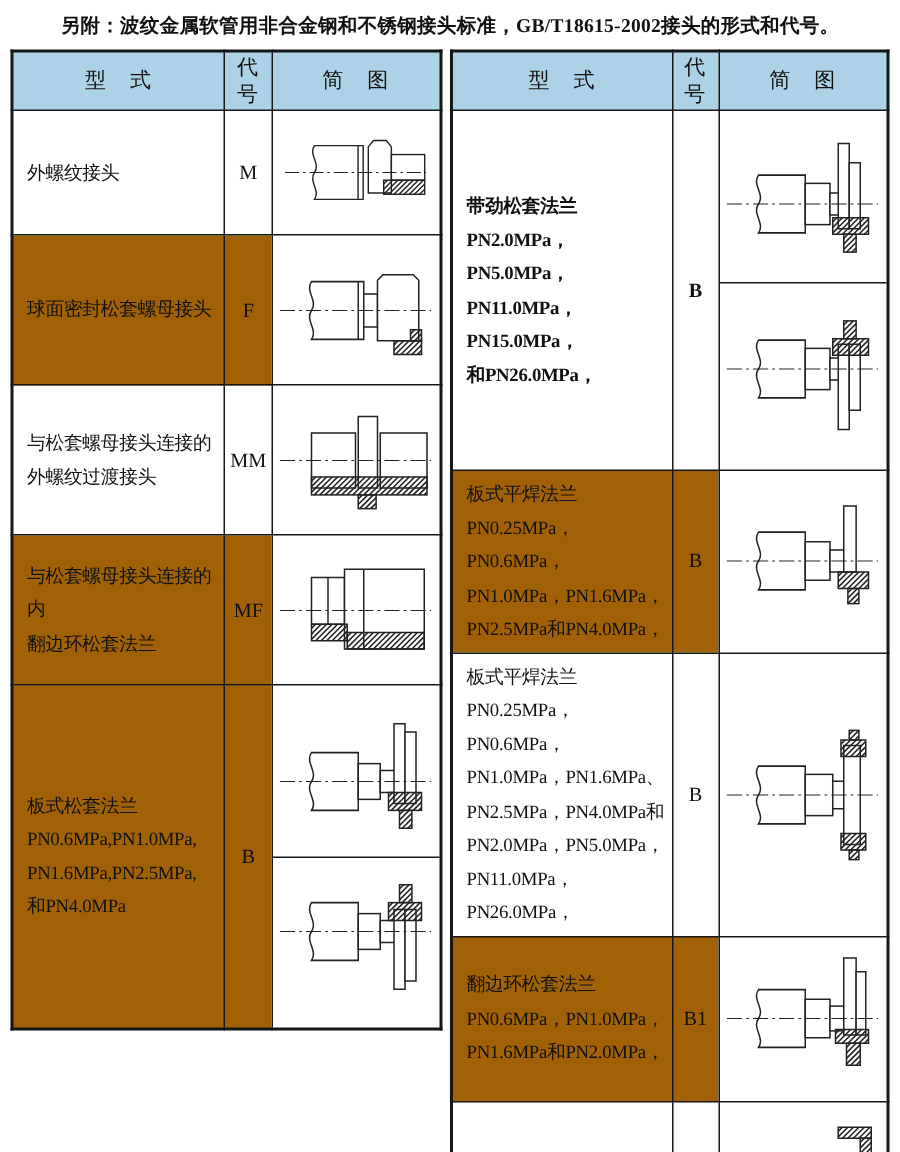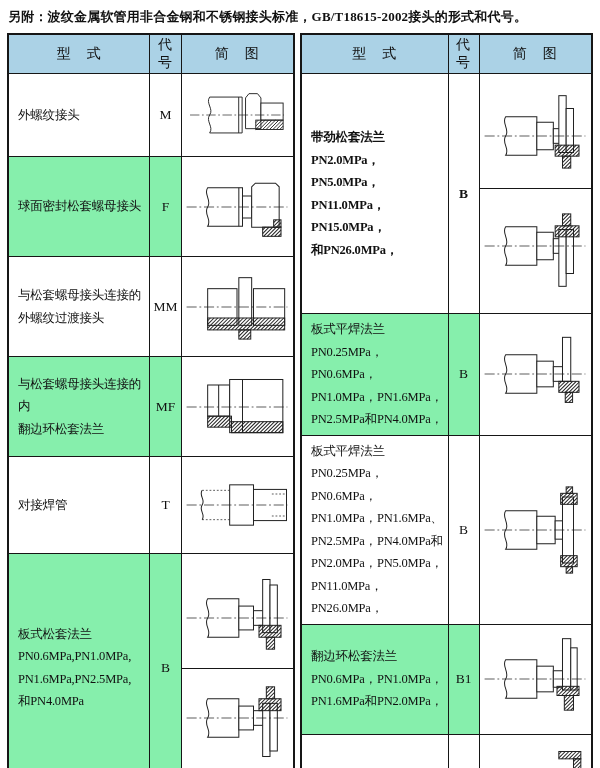--- a/index.html
+++ b/index.html
@@ -1,27 +1,27 @@
 <!DOCTYPE html>
 <html><head>
 <meta charset="utf-8">
 <style>
   html,body{margin:0;padding:0;background:#ffffff;width:600px;height:768px;overflow:hidden;
     font-family:"Liberation Serif","DejaVu Serif",serif;color:#111;}
-  .caption{padding:8px 8px 7px 8px;font-size:13px;font-weight:bold;letter-spacing:.2px;}
+  .caption{padding:8px 8px 7px 8px;font-size:13px;font-weight:bold;letter-spacing:.2px;text-align:center;}
   .tables{display:flex;gap:5px;padding:0 7px;align-items:flex-start;}
   table{border-collapse:collapse;table-layout:fixed;border-radius:15px;}
   th,td{border:1.6px solid #161616;}
   table{border:2px solid #161616;}
   th{background:#abd2e6;height:34px;font-size:14px;font-weight:normal;letter-spacing:1px;}
   td.type{font-size:12.5px;line-height:1.8;white-space:pre-line;vertical-align:middle;
     padding:4px 3px 4px 9px;letter-spacing:-.2px;}
   td.code{text-align:center;vertical-align:middle;font-size:13.5px;}
   td.diag{padding:0;vertical-align:middle;background:#fff;}
-  tr.hl td.type, tr.hl td.code{background:#86efac;}
+  tr.hl td.type, tr.hl td.code{background:#a16207;}
   .half{border-bottom:1.6px solid #161616;display:flex;align-items:center;justify-content:center;}
   .half:last-child{border-bottom:none;}
   .dwrap{display:flex;align-items:center;justify-content:center;}
   svg.dg{display:block;}
   svg.dg rect,svg.dg path,svg.dg line{stroke:#222;stroke-width:1.1;fill:none;}
   svg.dg .f{fill:#ffffff;}
   svg.dg .cl{stroke-width:.8;stroke-dasharray:11 3 2 3;}
   svg.dg .dot{stroke-width:.8;stroke-dasharray:2 2;}
 </style>
 </head>
@@ -177,38 +177,20 @@
                 <line x1="81" y1="76" x2="93" y2="64" stroke-width="0.7"></line>
                 <line x1="77" y1="76" x2="89" y2="64" stroke-width="0.7"></line>
                 <line x1="73" y1="76" x2="85" y2="64" stroke-width="0.7"></line>
                 <line x1="69" y1="76" x2="81" y2="64" stroke-width="0.7"></line>
                 <line x1="65" y1="76" x2="77" y2="64" stroke-width="0.7"></line>
                 <line x1="61" y1="76" x2="73" y2="64" stroke-width="0.7"></line>
                 <line x1="57" y1="76" x2="69" y2="64" stroke-width="0.7"></line>
                 <line x1="54" y1="75" x2="65" y2="64" stroke-width="0.7"></line>
                 <line x1="54" y1="71" x2="61" y2="64" stroke-width="0.7"></line>
                 <line x1="54" y1="67" x2="57" y2="64" stroke-width="0.7"></line>
-            <line class="cl" x1="5" y1="48" x2="115" y2="48"></line>
-          </svg>
-          </div>
-        </td>
-      </tr>
-      <tr style="height:97px;">
-        <td class="type">对接焊管</td>
-        <td class="code">T</td>
-        <td class="diag">
-          <div class="dwrap">
-          <svg class="dg" width="110" height="90" viewBox="0 0 120 96">
-            <path d="M22,32 c-4,6 4,10 0,16 c-4,6 4,10 0,16"></path>
-            <line class="dot" x1="22" y1="32" x2="52" y2="32"></line>
-            <line class="dot" x1="22" y1="64" x2="52" y2="64"></line>
-            <rect class="f" x="52" y="26" width="26" height="44"></rect>
-            <rect class="f" x="78" y="31" width="36" height="34"></rect>
-            <line class="dot" x1="98" y1="36" x2="112" y2="36"></line>
-            <line class="dot" x1="98" y1="60" x2="112" y2="60"></line>
             <line class="cl" x1="5" y1="48" x2="115" y2="48"></line>
           </svg>
           </div>
         </td>
       </tr>
       <tr class="hl" style="height:229px;">
         <td class="type">板式松套法兰
 PN0.6MPa,PN1.0MPa,
 PN1.6MPa,PN2.5MPa,
 和PN4.0MPa</td>

